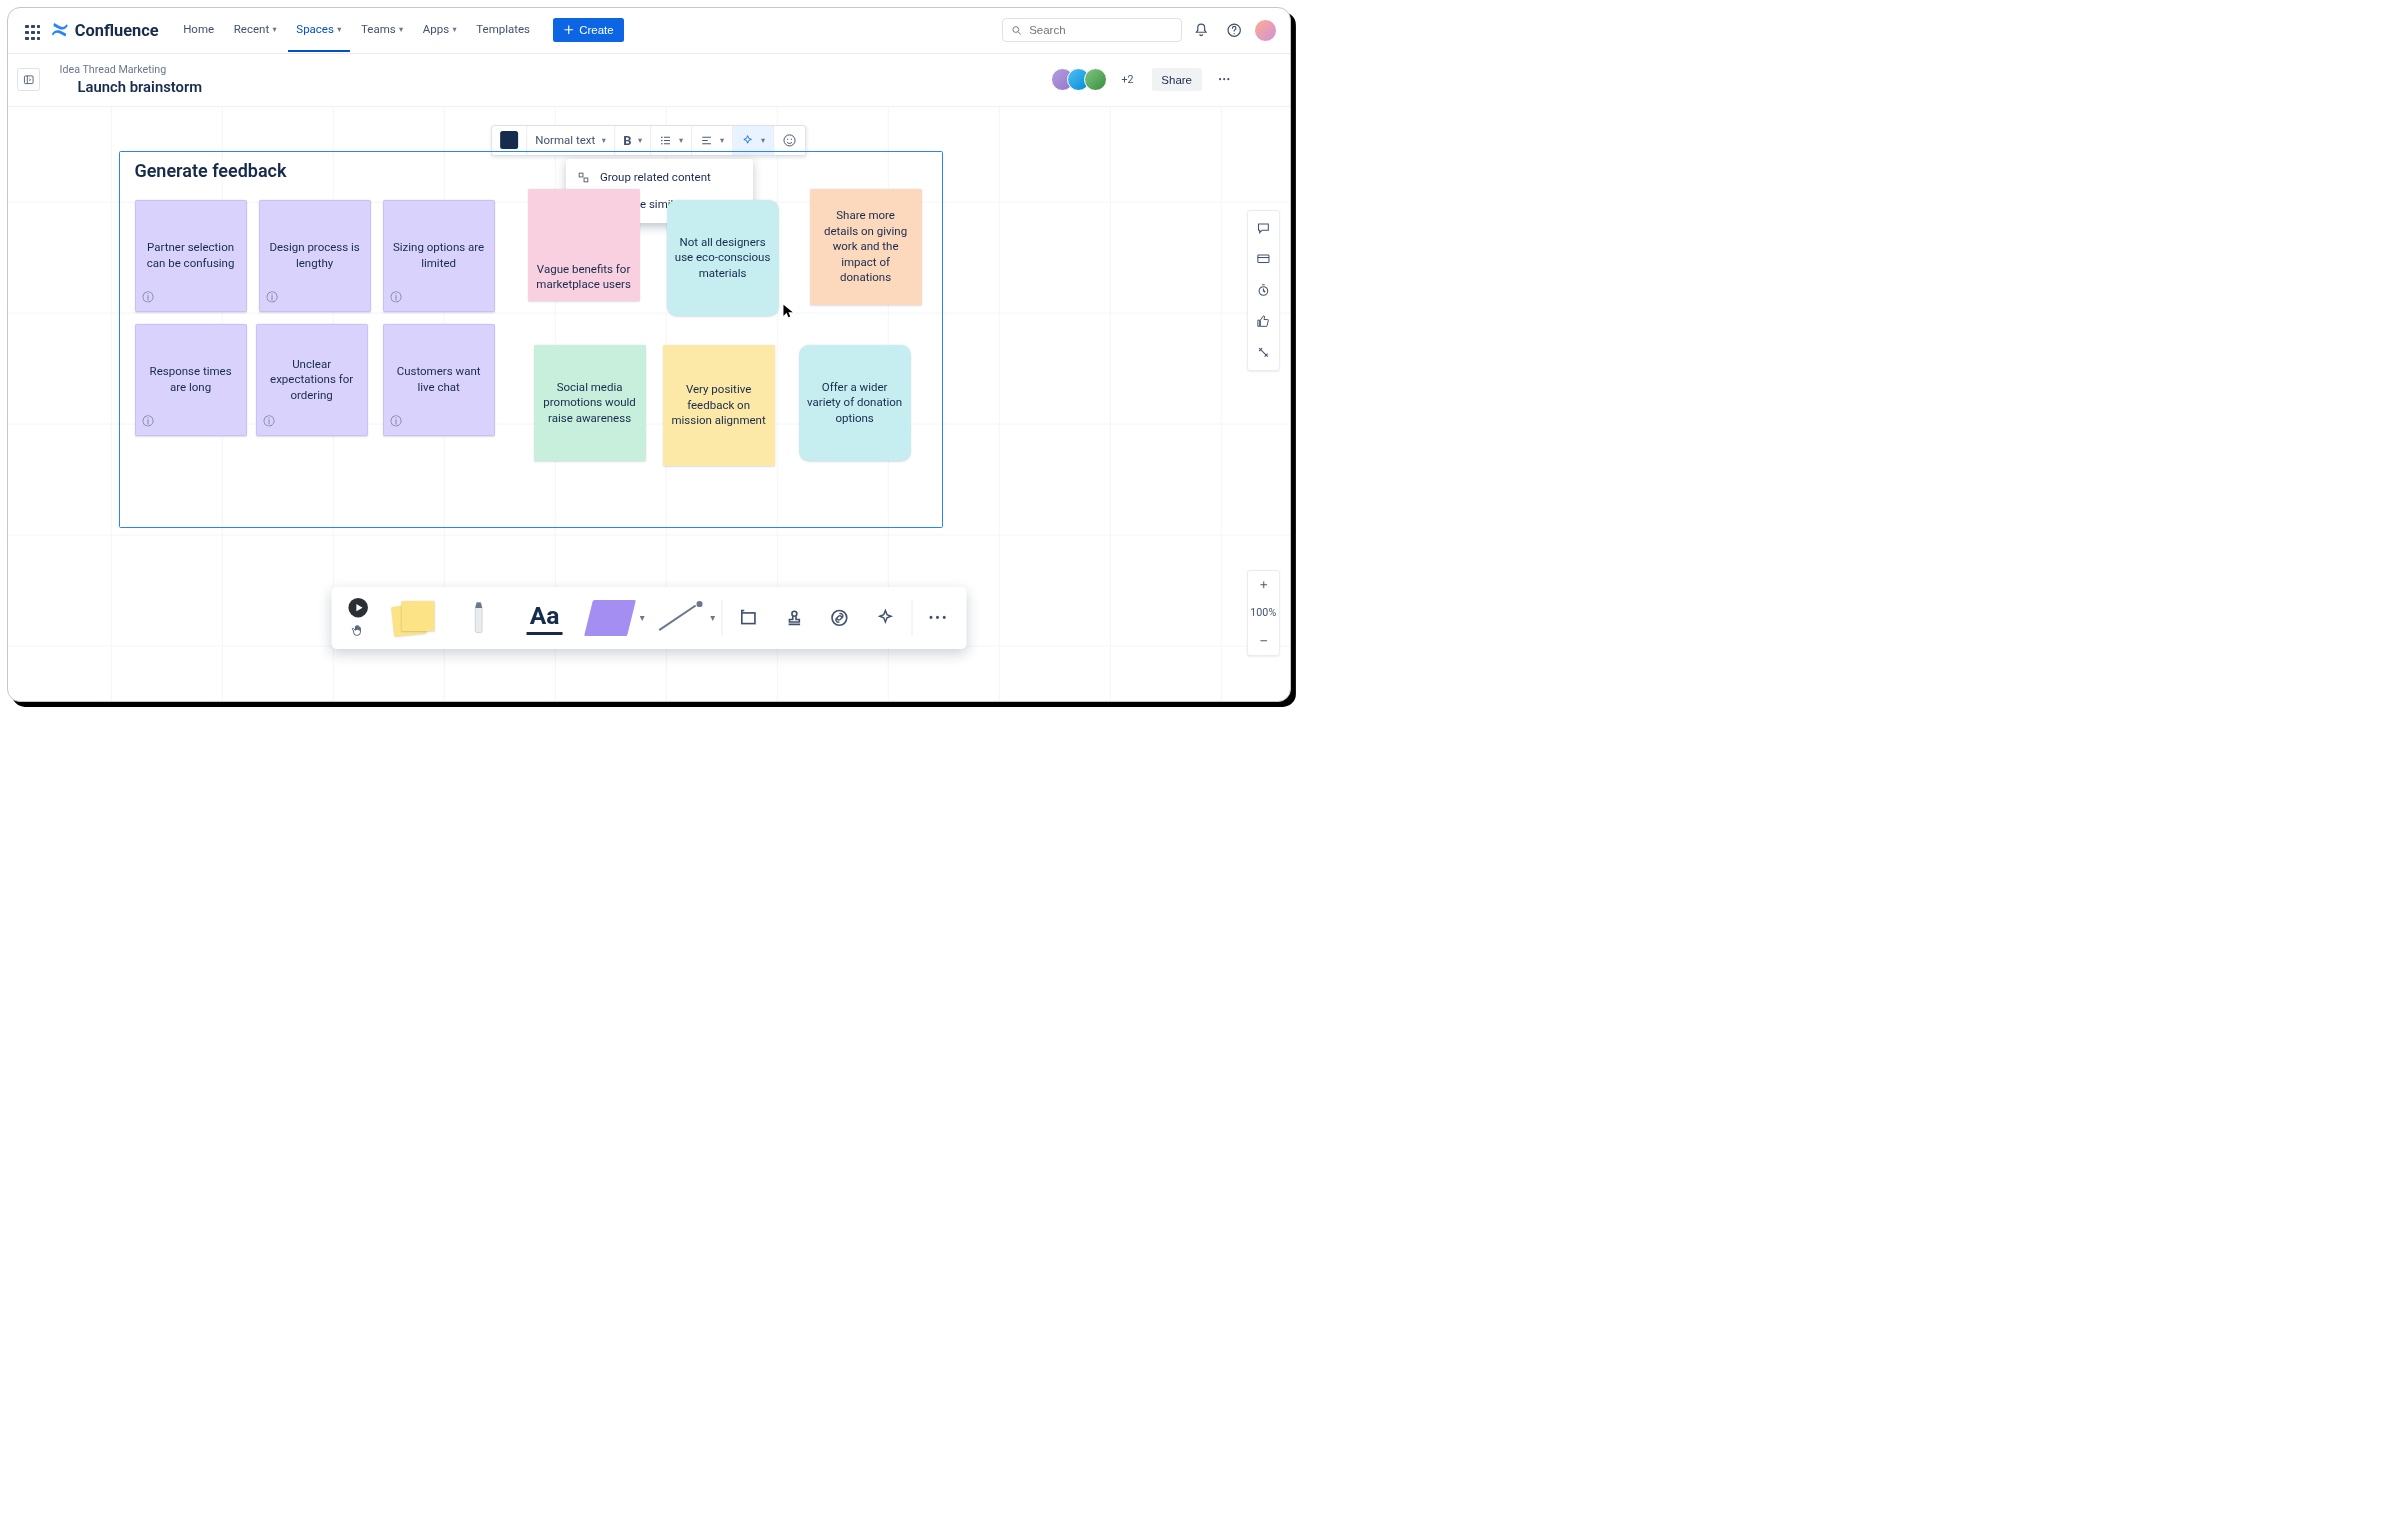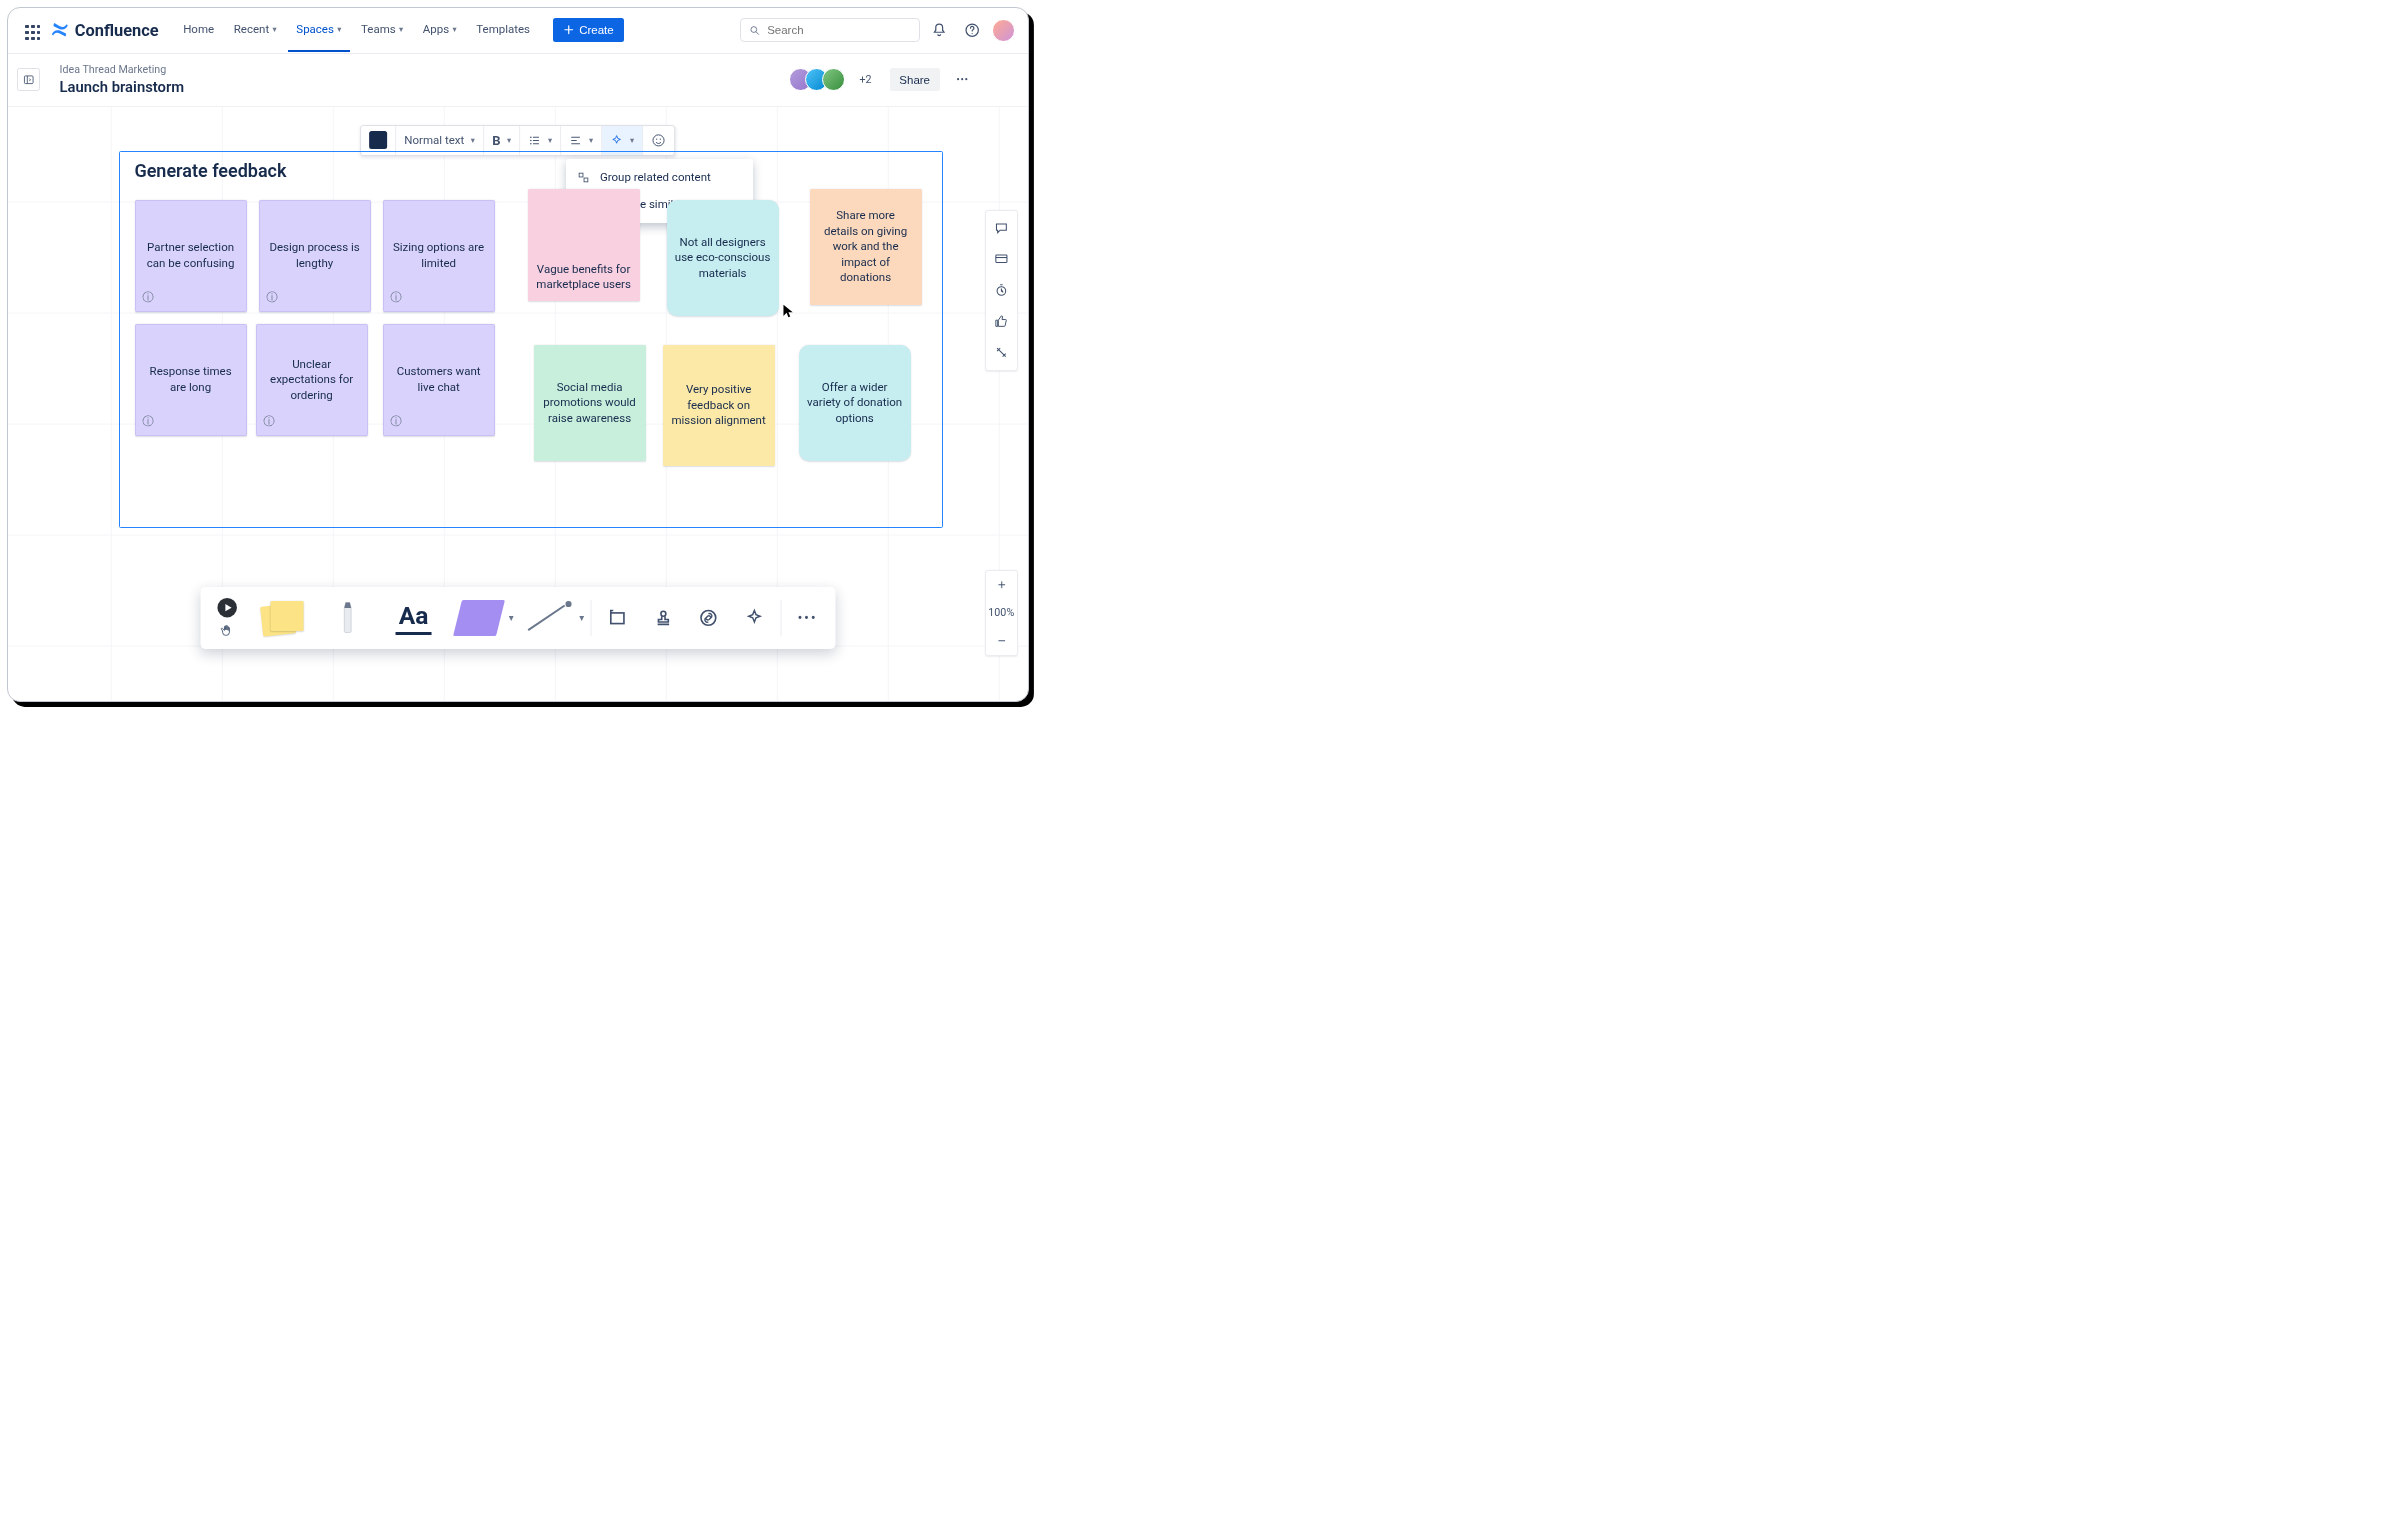--- a/index.html
+++ b/index.html
@@ -1,17 +1,17 @@
 <!DOCTYPE html>
 <html style="font-size:13px"><head>
 <meta charset="utf-8">
 <style>
   * { box-sizing: border-box; margin: 0; padding: 0; }
   html, body { font-family: -apple-system, BlinkMacSystemFont, "Segoe UI", Roboto, sans-serif; background: #fff; color: #172b4d; }
-  .frame { width: 1022px; height: 695px; border: 0.8px solid #c1c7d0; border-radius: 13px; margin: 6.6px; overflow: hidden; position: relative; background: #fff; box-shadow: 4.9px 4.9px 0 #000; }
+  .frame { width: 1284px; height: 695px; border: 0.8px solid #c1c7d0; border-radius: 13px; margin: 6.6px; overflow: hidden; position: relative; background: #fff; box-shadow: 4.9px 4.9px 0 #000; }
 
   
   .topnav { display: flex; align-items: center; height: 46px; padding: 0 13px; border-bottom: 0.8px solid #ebecf0; gap: 6.6px; }
   .app-switcher { width: 19.7px; height: 19.7px; display: grid; grid-template-columns: repeat(3, 3.3px); grid-template-rows: repeat(3, 3.3px); gap: 2.5px; cursor: pointer; padding: 4.9px; }
   .app-switcher span { background: #344563; border-radius: 0.8px; }
   .brand { display: flex; align-items: center; gap: 4.9px; margin-left: 3.3px; margin-right: 9.8px; font-weight: 700; font-size: 16.4px; color: #172b4d; cursor: pointer; }
   .brand svg { width: 19.7px; height: 19.7px; }
   .navlinks { display: flex; gap: 3.3px; }
   .navlink { padding: 14px 8.2px; font-size: 11.5px; color: #42526e; cursor: pointer; display: flex; align-items: center; gap: 3.3px; border-bottom: 2.5px solid transparent; justify-content: flex-end; }
   .navlink.active { color: #0052cc; border-bottom-color: #0052cc; }
@@ -24,21 +24,21 @@
   .avatar { width: 23px; height: 23px; border-radius: 50%; background: linear-gradient(135deg, #ffab91, #ce93d8); border: 1.6px solid #fff; }
   .avatar.a { background: linear-gradient(135deg, #b39ddb, #9575cd); }
   .avatar.b { background: linear-gradient(135deg, #4fc3f7, #0288d1); }
   .avatar.c { background: linear-gradient(135deg, #81c784, #388e3c); }
 
   
   .page-head { display: flex; align-items: center; padding: 9.8px 52px; gap: 9.8px; border-bottom: 0.8px solid #f0f1f3; }
   .collapse-btn { position: absolute; left: 9.8px; width: 23px; height: 23px; display: flex; align-items: center; justify-content: center; border: 0.8px solid #dfe1e6; border-radius: 2.5px; cursor: pointer; }
   .crumbs { display: flex; flex-direction: column; gap: 1.6px; }
   .crumbs .space { font-size: 10.7px; color: #6b778c; }
-  .crumbs .title { font-size: 14.8px; font-weight: 600; color: #172b4d; }
+  .crumbs .title { font-size: 14.8px; font-weight: 600; color: #172b4d; margin-left: 18px; }
   .head-spacer { flex: 1; }
   .avatars { display: flex; }
   .avatars .avatar { margin-left: -6.6px; border: 1.6px solid #fff; }
   .more-count { font-size: 10.7px; color: #42526e; margin-left: 4.9px; }
   .share-btn { background: #f1f2f4; border: none; border-radius: 2.5px; padding: 5.7px 9.8px; font-size: 11.5px; cursor: pointer; color: #172b4d; margin-left: 8.2px; }
   .kebab { width: 26px; height: 26px; display: flex; align-items: center; justify-content: center; cursor: pointer; color: #42526e; }
 
   
   .canvas { position: relative; width: 100%; height: calc(100% - 46px - 49px); background-image: linear-gradient(#f4f5f7 0.8px, transparent 0.8px), linear-gradient(90deg, #f4f5f7 0.8px, transparent 0.8px); background-size: 111px 111px; background-position: -8.2px -16.4px; overflow: hidden; }
 

